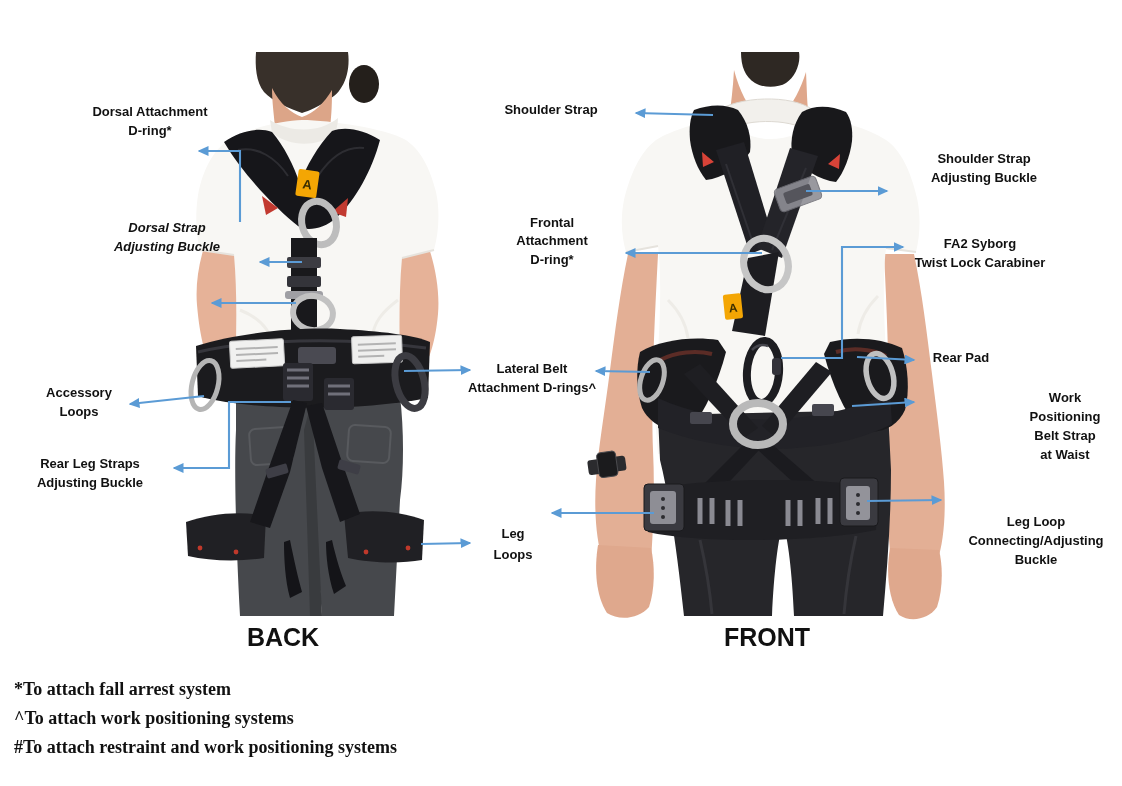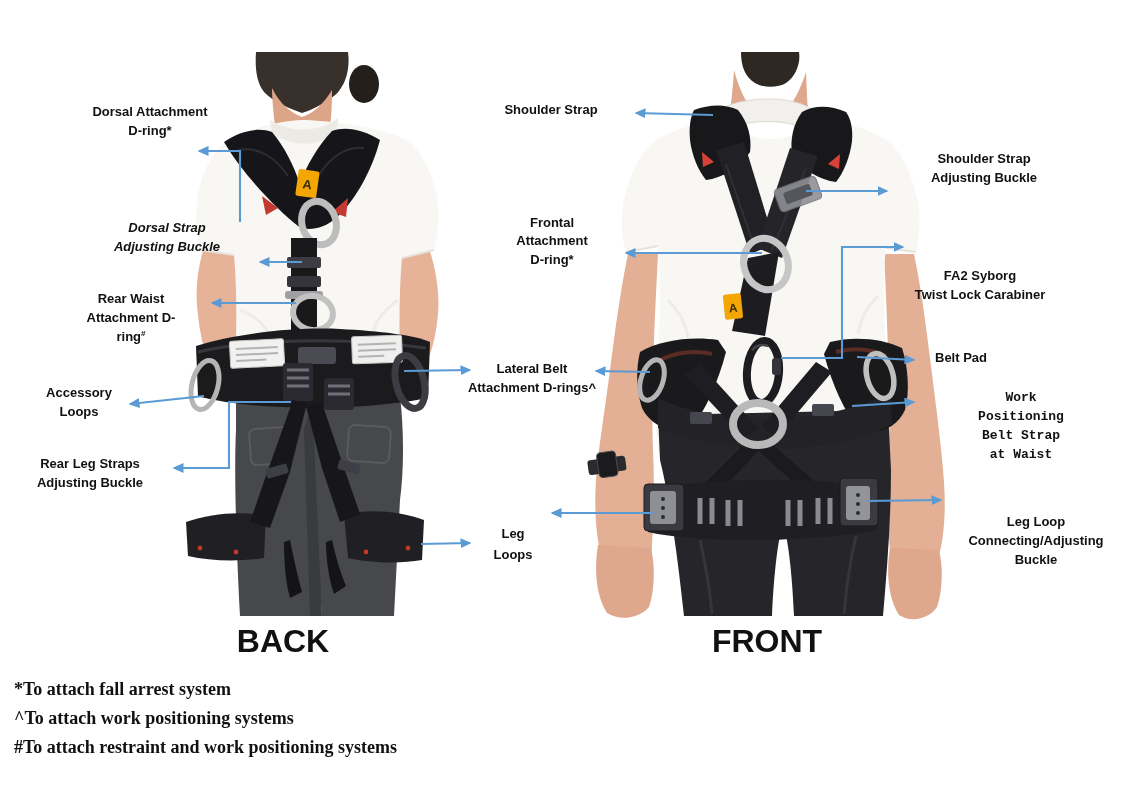--- a/index.html
+++ b/index.html
@@ -12,21 +12,21 @@
   .fig-front{left:570px;top:50px;width:380px;height:572px;}
   .overlay{position:absolute;left:0;top:0;width:1122px;height:786px;z-index:5;pointer-events:none;}
   .label{
     position:absolute;z-index:6;transform:translateX(-50%);
     text-align:center;font-weight:bold;font-size:13px;line-height:1.45;
     color:#111111;white-space:pre-line;
   }
   .label sup{font-size:0.62em;vertical-align:super;}
   .caption{
     position:absolute;z-index:6;transform:translateX(-50%);
-    font-weight:bold;font-size:32px;color:#111111;white-space:nowrap;
+    font-weight:bold;font-size:25px;color:#111111;white-space:nowrap;
   }
   .footnote{
     position:absolute;z-index:6;font-weight:bold;font-size:18px;
     color:#111111;white-space:nowrap;font-family:Liberation Serif, serif;
   }
   svg text.tag-letter{font-family:"Liberation Sans",sans-serif;font-weight:bold;}
 </style>
 </head>
 <body>
 
@@ -253,43 +253,40 @@
       <polyline points="857,357 914,360" marker-end="url(#ah)"></polyline>
       <polyline points="852,406 914,402" marker-end="url(#ah)"></polyline>
       <polyline points="867,501 941,500" marker-end="url(#ah)"></polyline>
     </g>
   </svg>
 
   <div class="label" style="left:150px;top:103px;"><span>Dorsal Attachment
 D-ring*</span></div>
   <div class="label" style="left:167px;top:219px;font-style:italic;"><span>Dorsal Strap
 Adjusting Buckle</span></div>
-  <div class="label" style="left:131px;top:290px;"><span>Rear Waist
-Attachment D-
-ring</span><sup>#</sup></div>
   <div class="label" style="left:79px;top:384px;"><span>Accessory
 Loops</span></div>
   <div class="label" style="left:90px;top:455px;"><span>Rear Leg Straps
 Adjusting Buckle</span></div>
 
   <div class="label" style="left:532px;top:360px;"><span>Lateral Belt
 Attachment D-rings^</span></div>
   <div class="label" style="left:513px;top:484px;line-height:1.58;margin-top:40px;"><span>Leg
 Loops</span></div>
 
   <div class="label" style="left:551px;top:101px;"><span>Shoulder Strap</span></div>
   <div class="label" style="left:984px;top:150px;"><span>Shoulder Strap
 Adjusting Buckle</span></div>
   <div class="label" style="left:552px;top:214px;line-height:1.42;"><span>Frontal
 Attachment
 D-ring*</span></div>
-  <div class="label" style="left:980px;top:235px;margin-top:32px;"><span>FA2 Syborg
+  <div class="label" style="left:980px;top:235px;"><span>FA2 Syborg
 Twist Lock Carabiner</span></div>
-  <div class="label" style="left:961px;top:349px;"><span>Belt Pad</span></div>
-  <div class="label" style="left:1021px;top:389px;font-family:Liberation Mono, monospace;"><span>Work Positioning
+  <div class="label" style="left:961px;top:349px;"><span>Rear Pad</span></div>
+  <div class="label" style="left:1065px;top:389px;"><span>Work Positioning
 Belt Strap at Waist</span></div>
   <div class="label" style="left:1036px;top:489px;margin-top:24px;"><span>Leg Loop
 Connecting/Adjusting
 Buckle</span></div>
 
   <div class="caption" style="left:283px;top:623px;">BACK</div>
   <div class="caption" style="left:767px;top:623px;text-align:right;">FRONT</div>
 
   <div class="footnote" style="left:14px;top:679px;">*To attach fall arrest system</div>
   <div class="footnote" style="left:14px;top:708px;">^To attach work positioning systems</div>

